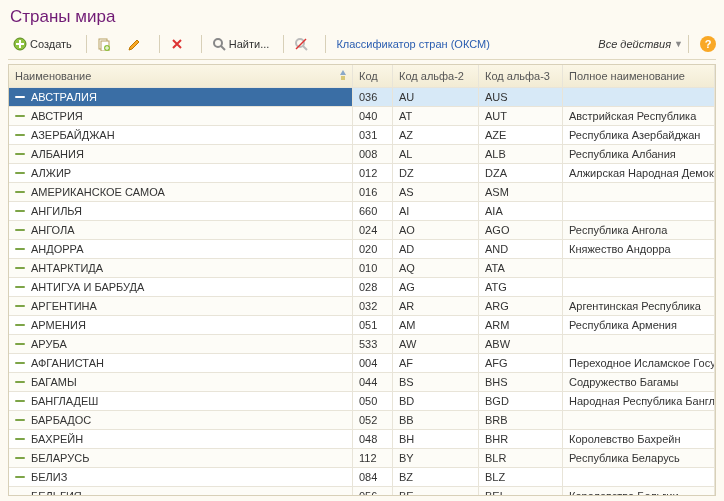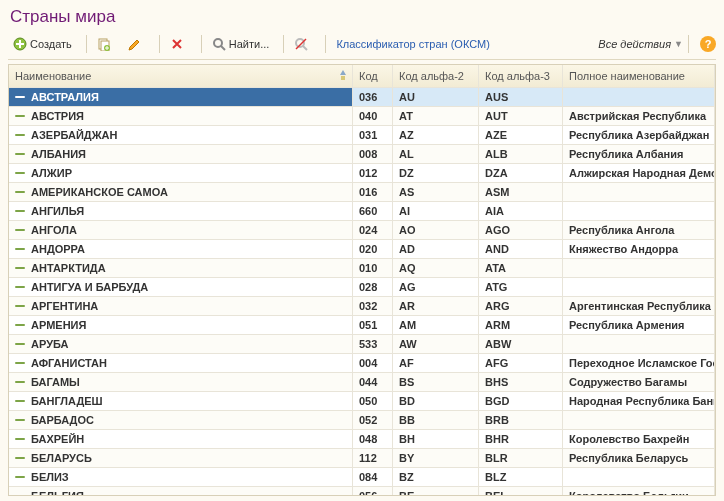--- a/index.html
+++ b/index.html
@@ -97,21 +97,21 @@
     display:flex;align-items:center;justify-content:center;
   }
   .grow .c-name::before {
     content: "";
     position: absolute;
     left: 6px; top: 50%; transform: translateY(-50%);
     width: 10px; height: 2px;
     background: #7da447;
     border-radius: 1px;
   }
-  .grow { background: #fff; font-weight: bold; }
+  .grow { background: #fff; }
   .grow:nth-child(even) { background: #fdfcf7; }
   .grow.selected {
     background: #d7e9f7;
   }
   .grow.selected .c-name {
     background: #3a6ea5;
     color: #fff;
   }
   .grow.selected .c-name::before { background: #fff; }
   .link { color: #2a5db0; text-decoration: underline dotted transparent; }

